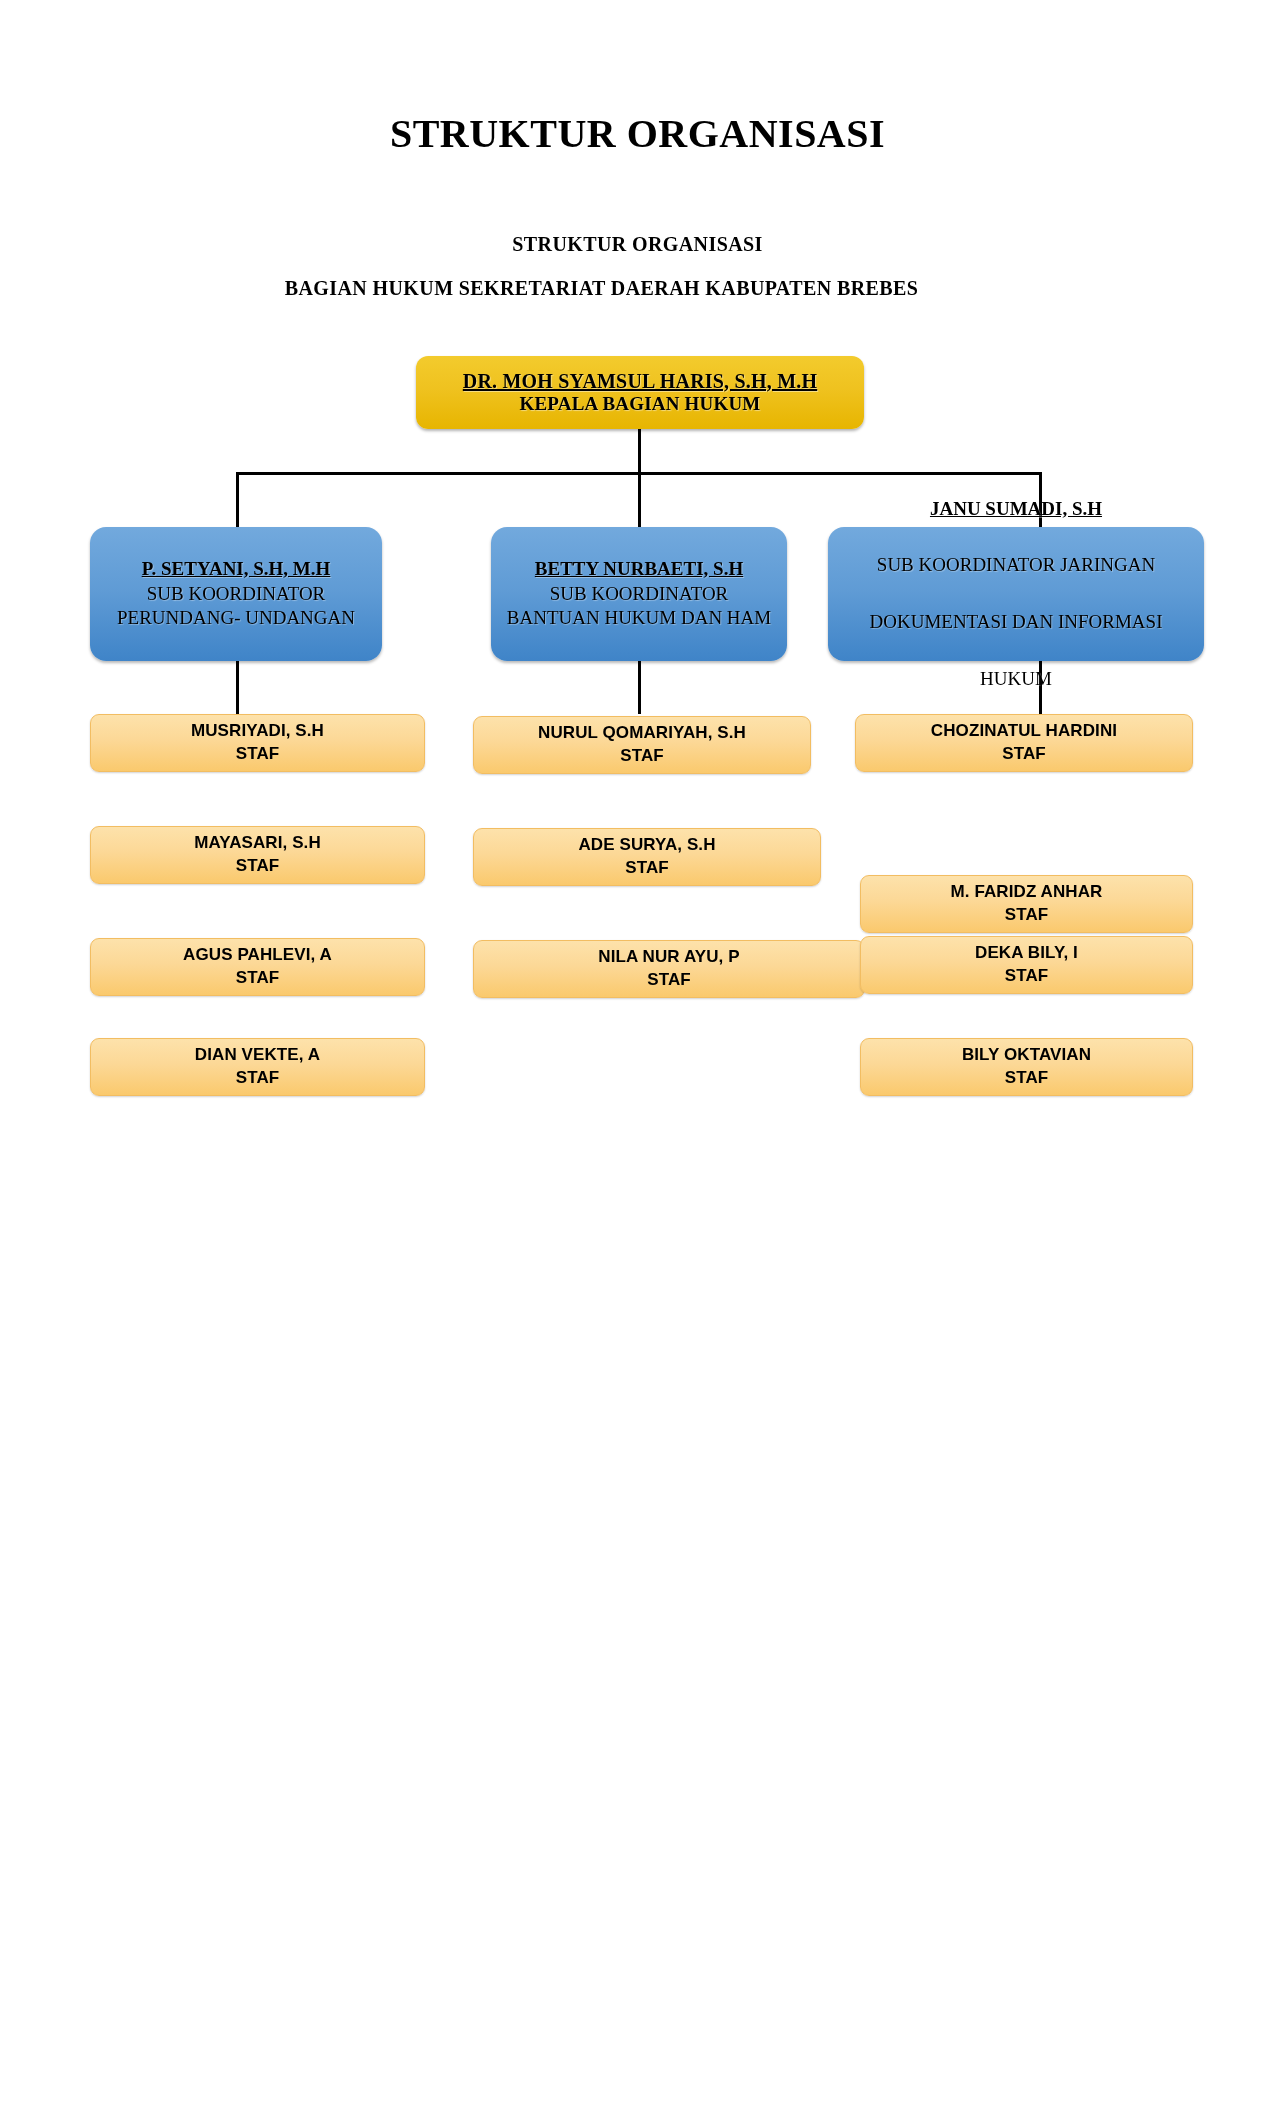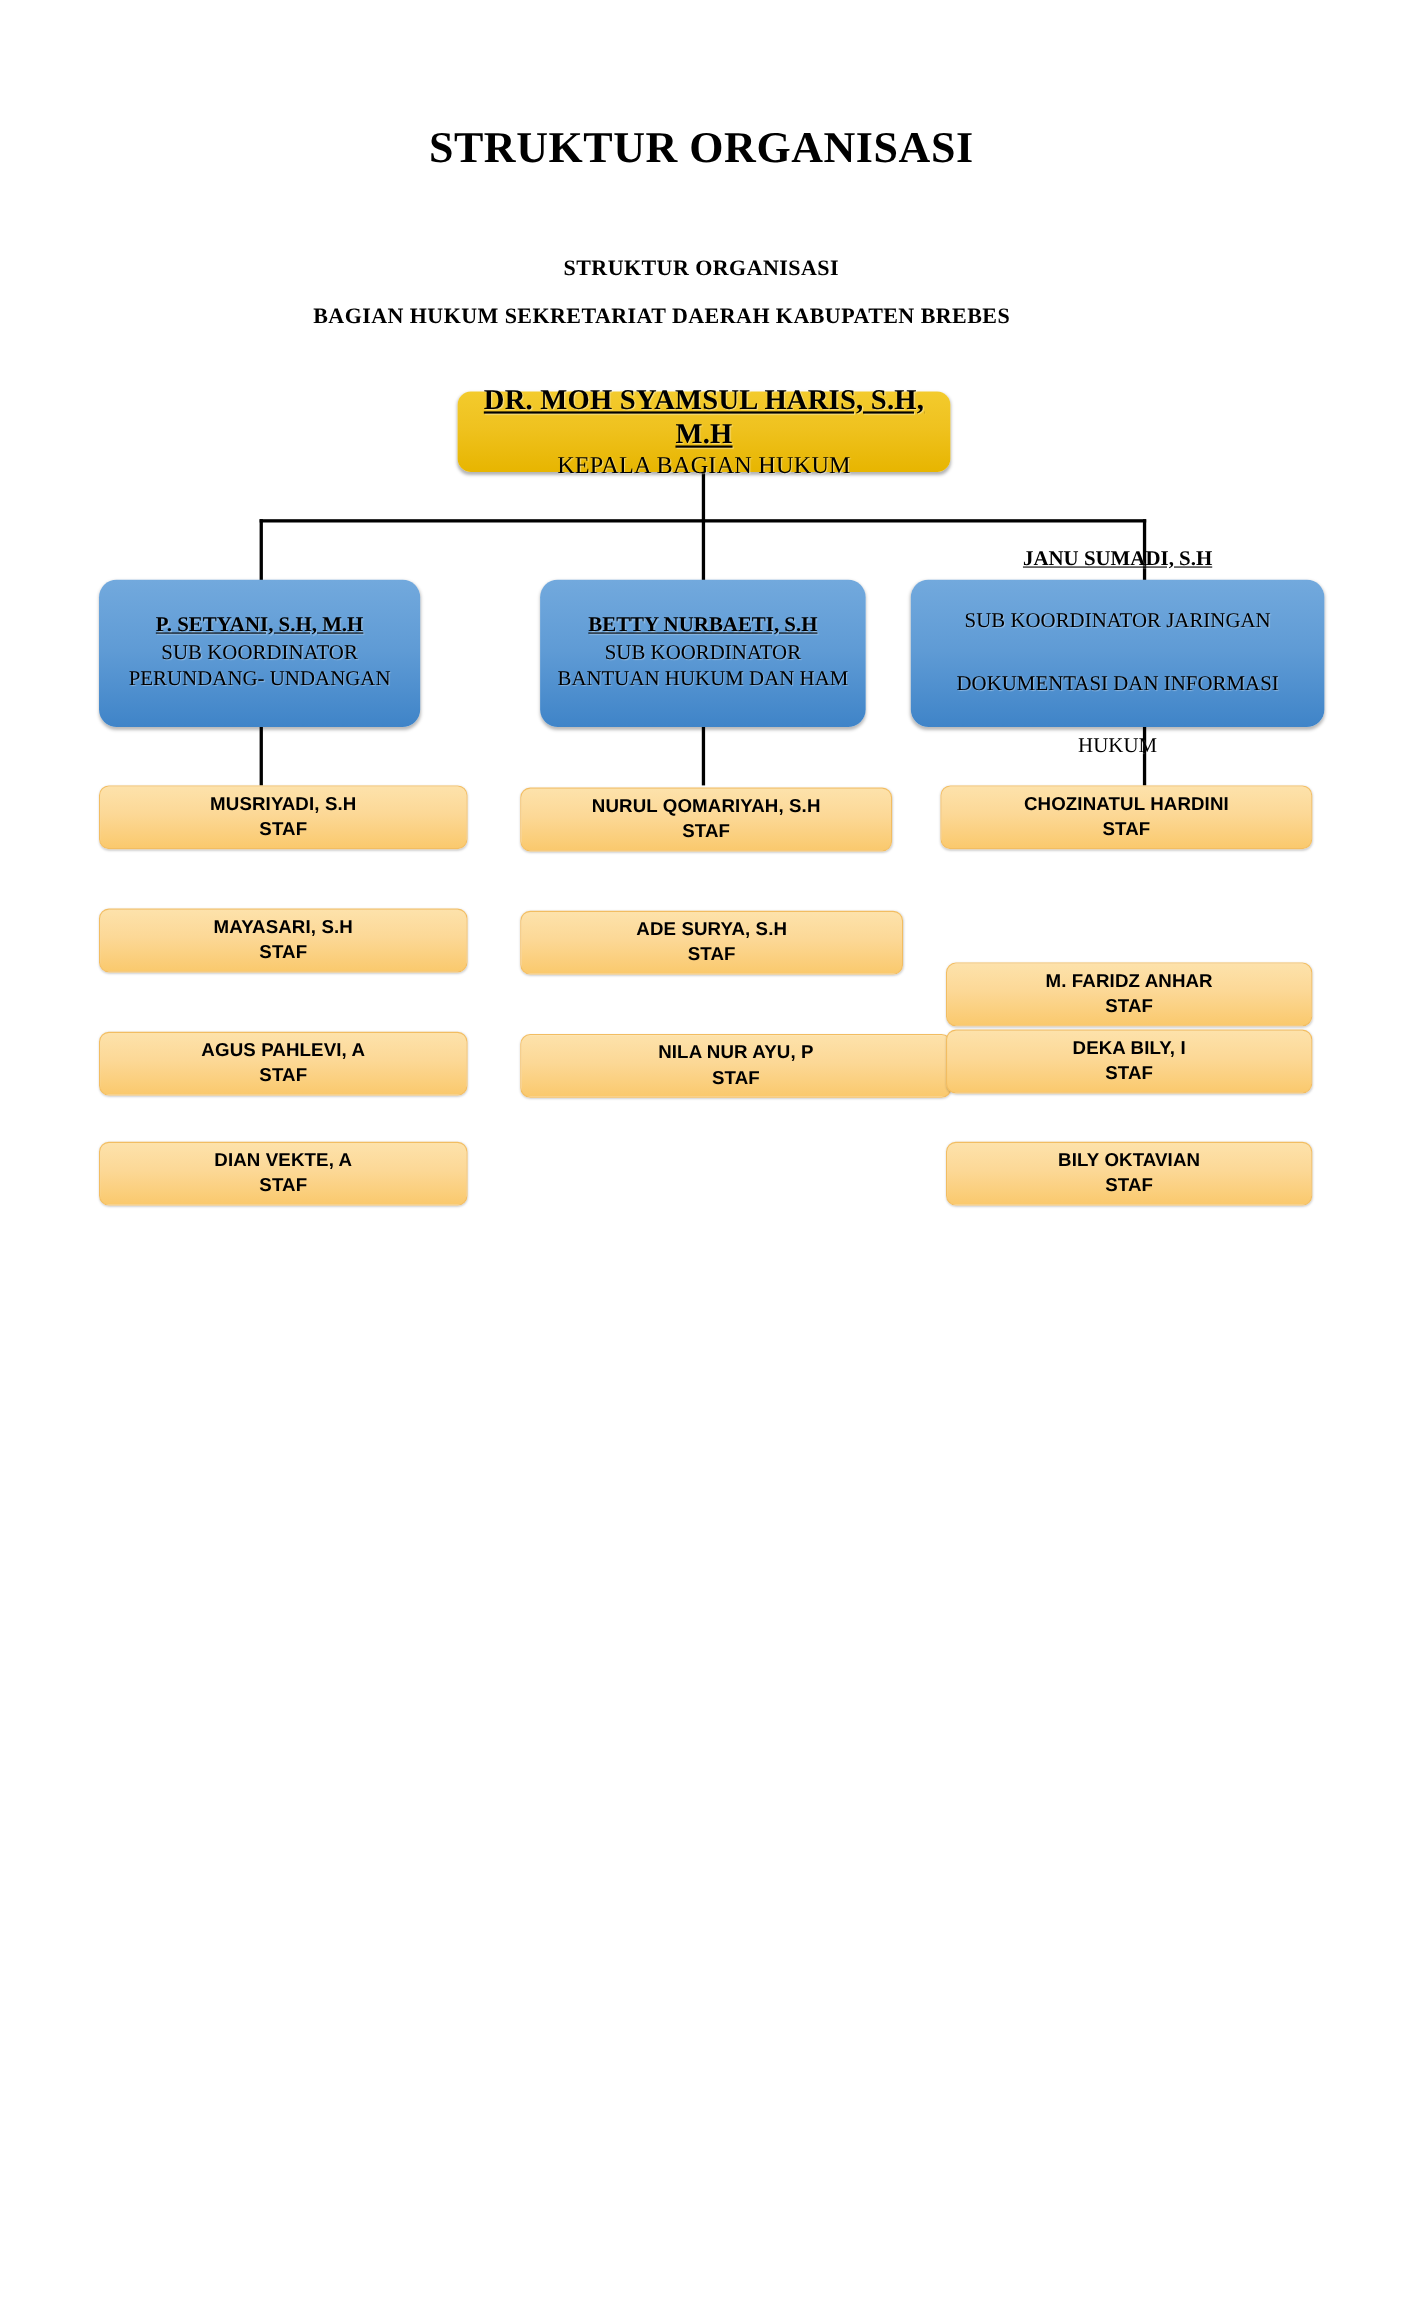--- a/index.html
+++ b/index.html
@@ -71,30 +71,30 @@
     top: 356px;
     width: 448px;
     height: 73px;
     border-radius: 12px;
     background: linear-gradient(to bottom, #f3cb2d 0%, #efc21f 45%, #e7b500 100%);
     box-shadow: 0 2px 3px rgba(0,0,0,0.30);
   }
   .node-head .nm {
     font-family: "Liberation Serif", serif;
     font-weight: bold;
-    font-size: 26px;
+    font-size: 20px;
     text-decoration: underline;
     letter-spacing: 0.2px;
     line-height: 1.18;
     text-shadow: 1px 1px 1px rgba(255,255,255,0.45);
   }
   .node-head .rl {
     font-family: "Liberation Serif", serif;
-    font-weight: normal;
-    font-size: 22px;
+    font-weight: bold;
+    font-size: 19px;
     letter-spacing: 0.2px;
     line-height: 1.18;
     text-shadow: 1px 1px 1px rgba(255,255,255,0.45);
   }
 
   
   .node-sub {
     top: 527px;
     height: 134px;
     border-radius: 16px;

